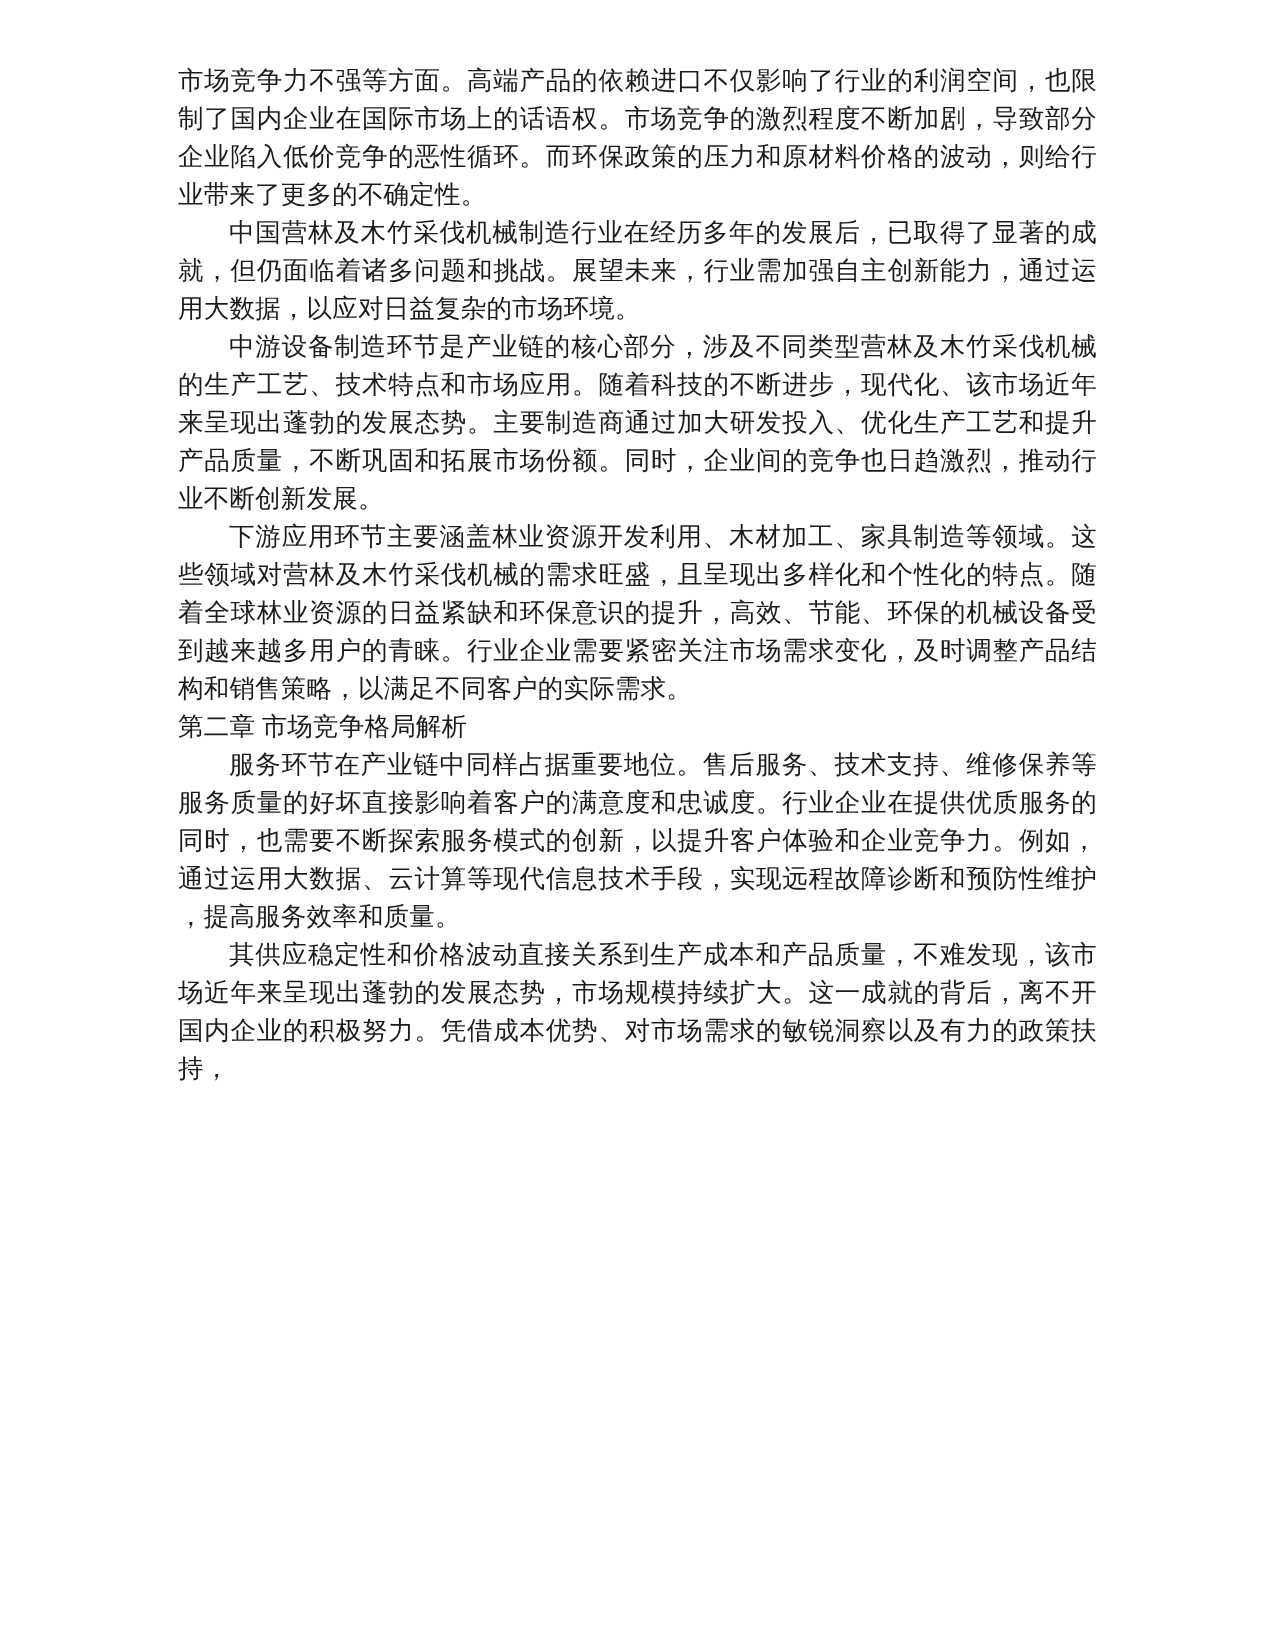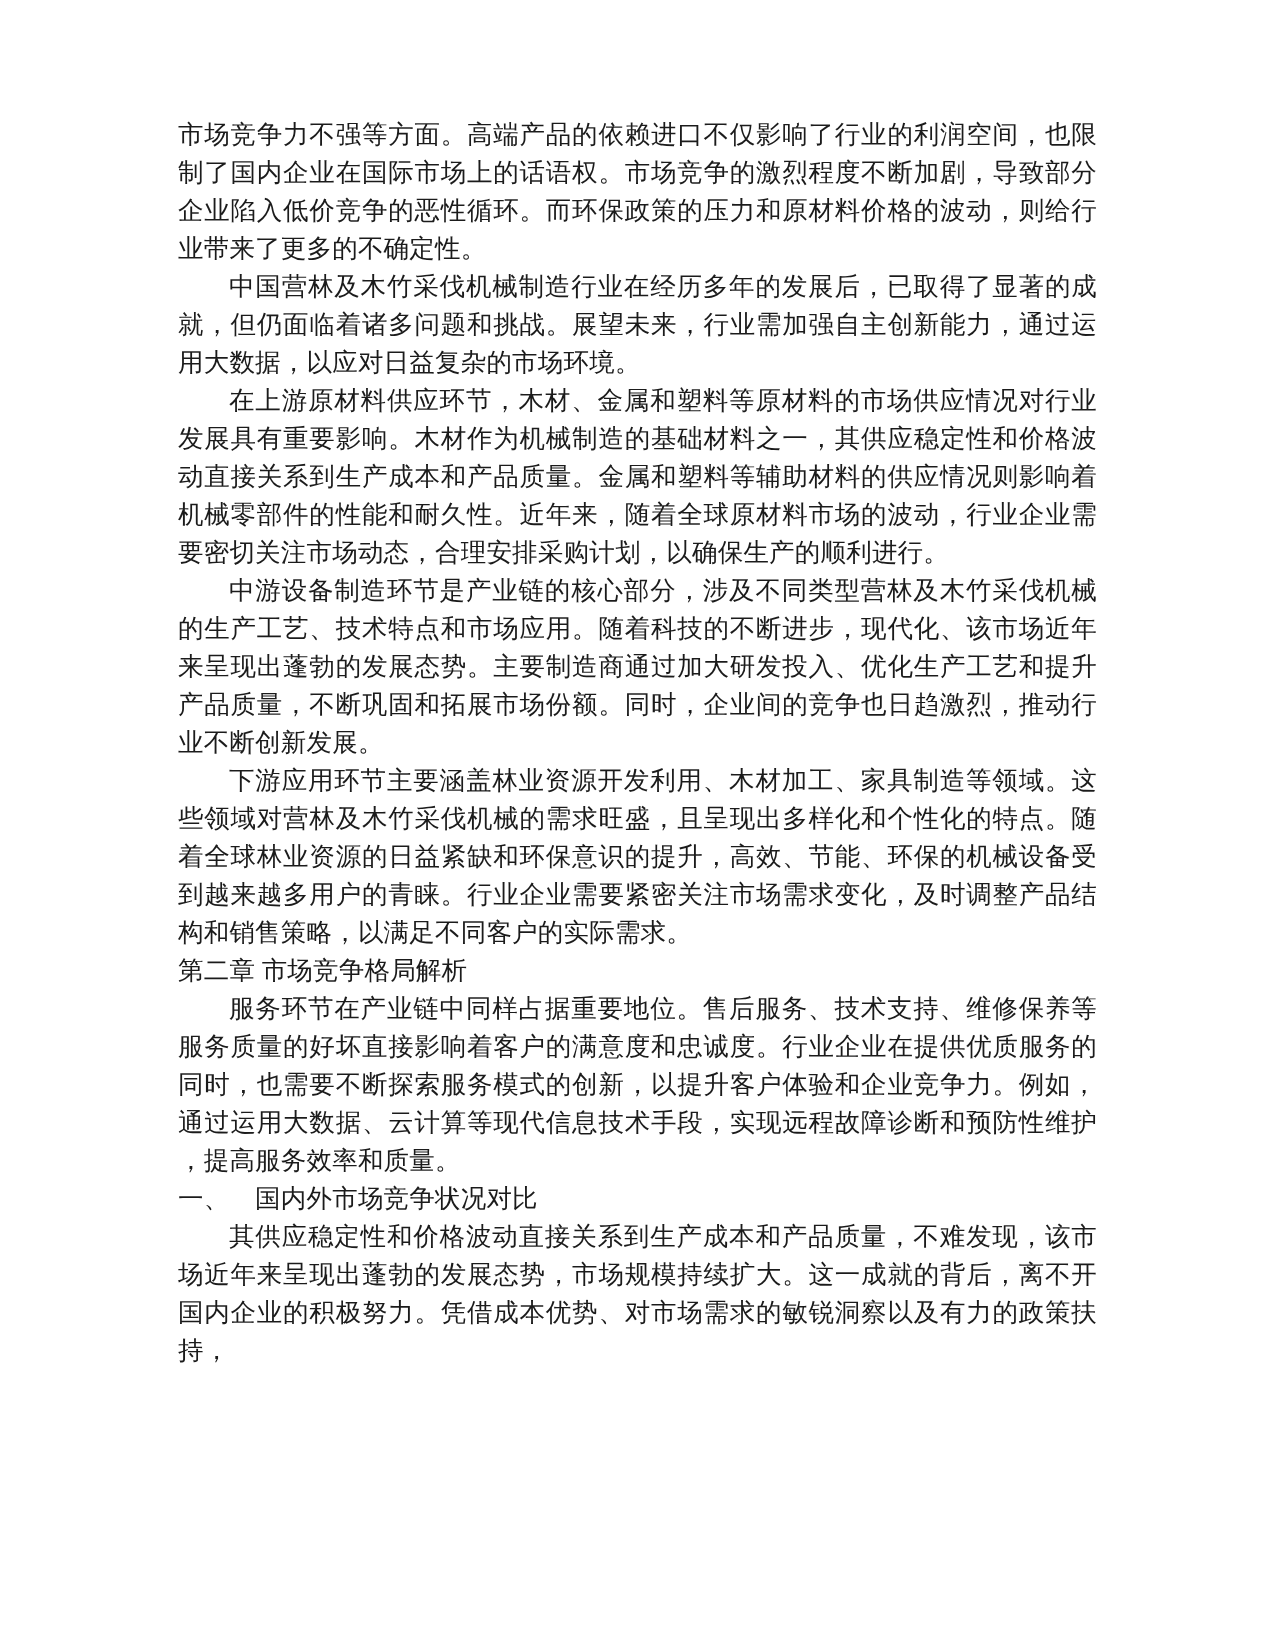--- a/index.html
+++ b/index.html
@@ -7,21 +7,21 @@
     padding: 0;
     background: #ffffff;
   }
   .page {
     position: relative;
     width: 1275px;
     height: 1650px;
     margin: 0 auto;
     background: #ffffff;
     box-sizing: border-box;
-    padding: 116px 178px 0 178px;
+    padding: 62px 178px 0 178px;
     overflow: hidden;
   }
   .doc-body {
     width: 919px;
   }
   .para {
     margin: 0;
     padding: 0;
     font-family: "Liberation Serif", "DejaVu Serif", serif;
     font-size: 25.5px;
@@ -43,21 +43,19 @@
     text-align: left;
   }
 </style>
 </head>
 <body>
 
 <div class="page">
   <div class="doc-body">
     <p class="para no-indent">市场竞争力不强等方面。高端产品的依赖进口不仅影响了行业的利润空间，也限制了国内企业在国际市场上的话语权。市场竞争的激烈程度不断加剧，导致部分企业陷入低价竞争的恶性循环。而环保政策的压力和原材料价格的波动，则给行业带来了更多的不确定性。</p>
     <p class="para indent">中国营林及木竹采伐机械制造行业在经历多年的发展后，已取得了显著的成就，但仍面临着诸多问题和挑战。展望未来，行业需加强自主创新能力，通过运用大数据，以应对日益复杂的市场环境。</p>
-    <p class="para indent">在上游原材料供应环节，木材、金属和塑料等原材料的市场供应情况对行业发展具有重要影响。木材作为机械制造的基础材料之一，其供应稳定性和价格波动直接关系到生产成本和产品质量。金属和塑料等辅助材料的供应情况则影响着机械零部件的性能和耐久性。近年来，随着全球原材料市场的波动，行业企业需要密切关注市场动态，合理安排采购计划，以确保生产的顺利进行。</p>
     <p class="para indent">中游设备制造环节是产业链的核心部分，涉及不同类型营林及木竹采伐机械的生产工艺、技术特点和市场应用。随着科技的不断进步，现代化、该市场近年来呈现出蓬勃的发展态势。主要制造商通过加大研发投入、优化生产工艺和提升产品质量，不断巩固和拓展市场份额。同时，企业间的竞争也日趋激烈，推动行业不断创新发展。</p>
     <p class="para indent">下游应用环节主要涵盖林业资源开发利用、木材加工、家具制造等领域。这些领域对营林及木竹采伐机械的需求旺盛，且呈现出多样化和个性化的特点。随着全球林业资源的日益紧缺和环保意识的提升，高效、节能、环保的机械设备受到越来越多用户的青睐。行业企业需要紧密关注市场需求变化，及时调整产品结构和销售策略，以满足不同客户的实际需求。</p>
     <p class="para no-indent heading">第二章 市场竞争格局解析</p>
     <p class="para indent">服务环节在产业链中同样占据重要地位。售后服务、技术支持、维修保养等服务质量的好坏直接影响着客户的满意度和忠诚度。行业企业在提供优质服务的同时，也需要不断探索服务模式的创新，以提升客户体验和企业竞争力。例如，通过运用大数据、云计算等现代信息技术手段，实现远程故障诊断和预防性维护，提高服务效率和质量。</p>
-    <p class="para no-indent heading">一、　国内外市场竞争状况对比</p>
     <p class="para indent">其供应稳定性和价格波动直接关系到生产成本和产品质量，不难发现，该市场近年来呈现出蓬勃的发展态势，市场规模持续扩大。这一成就的背后，离不开国内企业的积极努力。凭借成本优势、对市场需求的敏锐洞察以及有力的政策扶持，</p>
   </div>
 </div>
 
 </body></html>

